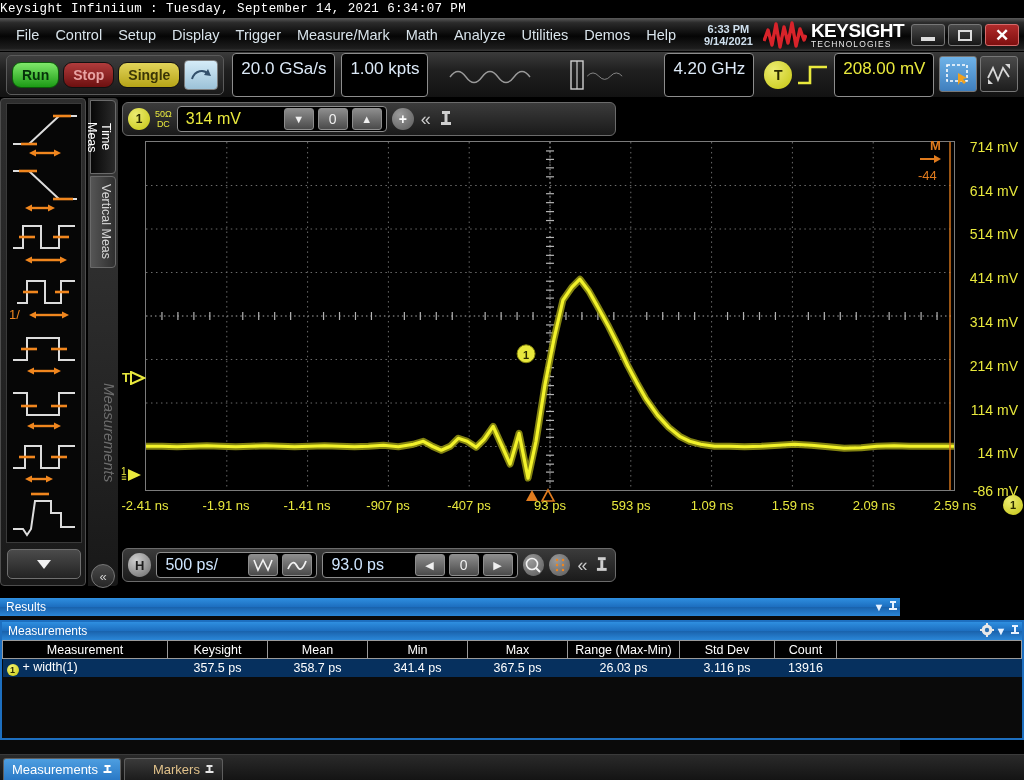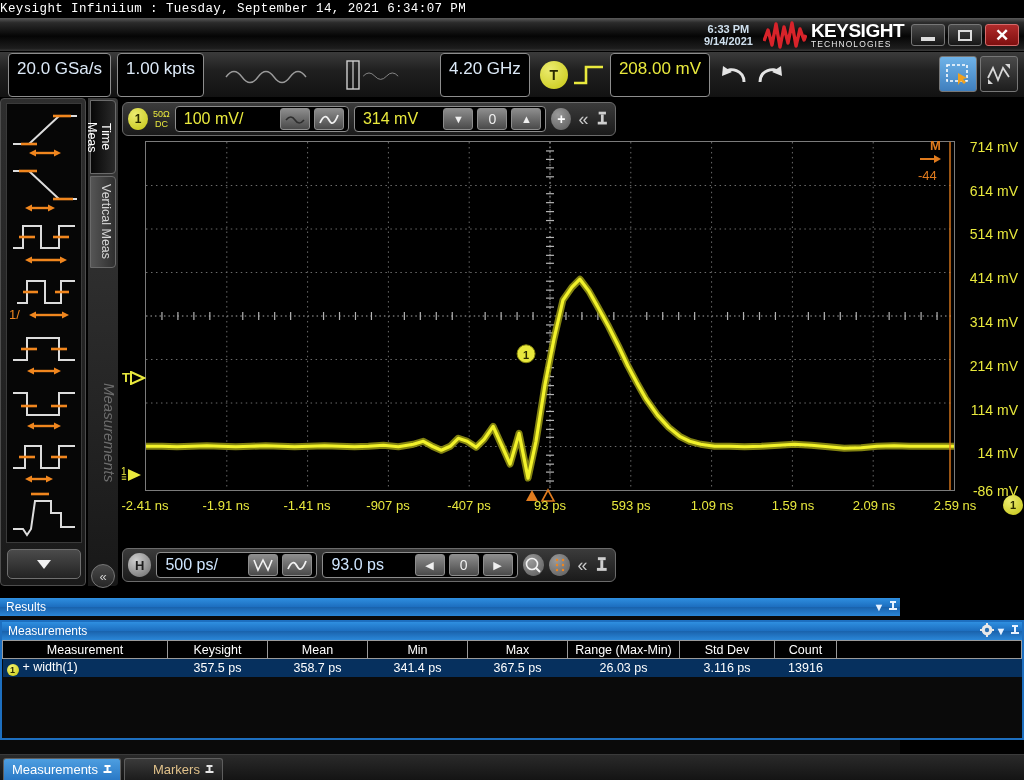--- a/index.html
+++ b/index.html
@@ -229,20 +229,33 @@
   .btab.un{ background:linear-gradient(180deg,#3a3a3a,#1c1c1c); color:#e0c18a;padding-left:28px; }
 </style>
 </head>
 <body>
 
 <div id="titlebar">
   <span>Keysight Infiniium : Tuesday, September 14, 2021 6:34:07 PM</span>
 </div>
 
 <div id="menubar">
+  <div class="menus">
+    <div class="mi">File</div>
+    <div class="mi">Control</div>
+    <div class="mi">Setup</div>
+    <div class="mi">Display</div>
+    <div class="mi">Trigger</div>
+    <div class="mi">Measure/Mark</div>
+    <div class="mi">Math</div>
+    <div class="mi">Analyze</div>
+    <div class="mi">Utilities</div>
+    <div class="mi">Demos</div>
+    <div class="mi">Help</div>
+  </div>
 
   <div class="mb-right">
     <div class="clockbox">
       <div>6:33 PM</div>
       <div>9/14/2021</div>
     </div>
     <div class="ks-logo">
       <svg class="ks-wave" viewBox="0 0 44 28">
         <polyline points="1,20 5,9 9,24 13,3 17,26 21,6 25,22 29,2 33,25 37,8 41,19 43,14" fill="none" stroke="#d8232a" stroke-width="3.4" stroke-linejoin="round"></polyline>
       </svg>
@@ -258,20 +271,31 @@
       <div class="restore-sq"></div>
     </div>
     <div class="winbtn close">
       <span class="glyph">✕</span>
     </div>
   </div>
 </div>
 
 <div id="toolbar">
 
+  <div class="grp">
+    <div class="rbtn run">Run</div>
+    <div class="rbtn stop">Stop</div>
+    <div class="rbtn single">Single</div>
+    <div class="sqbtn">
+      <svg width="24" height="20" viewBox="0 0 24 20">
+        <path d="M3 14 C6 5, 15 4, 19 9" fill="none" stroke="#33506b" stroke-width="2"></path>
+        <polygon points="19,4 22,11 15,10" fill="#33506b"></polygon>
+      </svg>
+    </div>
+  </div>
 
   <div style="display:flex;align-items:center;gap:6px;margin-left:8px;">
     <div class="valbox">20.0 GSa/s</div>
     <div class="valbox">1.00 kpts</div>
   </div>
 
   <svg class="wavesmall" viewBox="0 0 120 30" style="margin-left:20px">
     <path d="M2,17 q8,-11 16,0 t16,0 t16,0 t16,0 t16,0" fill="none" stroke="#9a9a9a" stroke-width="1.4"></path>
   </svg>
   <svg width="34" height="34" viewBox="0 0 34 34" style="margin-left:-8px">
@@ -413,34 +437,20 @@
     <span>«</span>
   </div>
 
   <div id="chanbar">
     <div class="chcircle">1</div>
     <div class="ohm">
       <div>50Ω</div>
       <div>DC</div>
     </div>
 
-    <div class="innerbox" style="width:190px">
-      <span class="txt">100 mV/</span>
-      <div style="flex:1"></div>
-      <div class="minib">
-        <svg width="22" height="14" viewBox="0 0 22 14">
-          <path d="M2,8 q5,-6 9,0 t9,0" fill="none" stroke="#2d2d2d" stroke-width="1.6"></path>
-        </svg>
-      </div>
-      <div class="minib">
-        <svg width="22" height="14" viewBox="0 0 22 14">
-          <path d="M2,11 q5,-11 9,-3 t9,-5" fill="none" stroke="#f2f2f2" stroke-width="1.8"></path>
-        </svg>
-      </div>
-    </div>
 
     <div class="innerbox" style="width:210px">
       <span class="txt">314 mV</span>
       <div style="flex:1"></div>
       <div class="minib">
         <span style="color:#f0f0f0;font-size:11px">▼</span>
       </div>
       <div class="minib">
         <span style="color:#f0f0f0;font-size:14px">0</span>
       </div>

